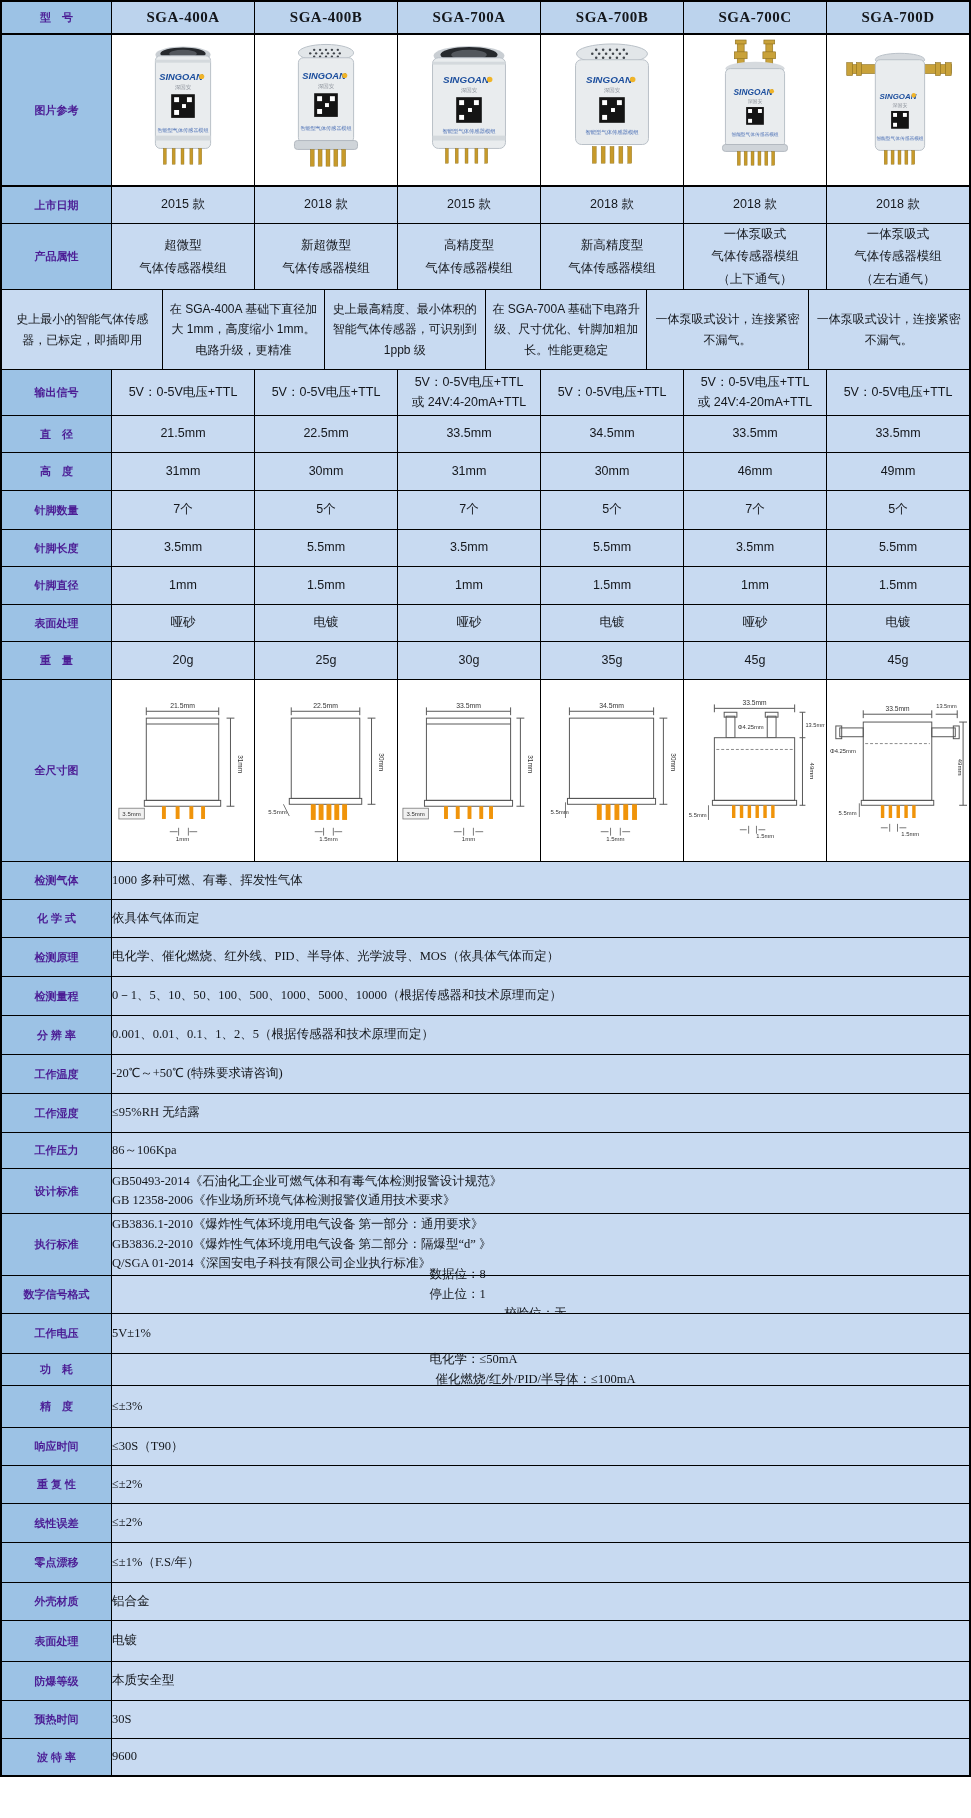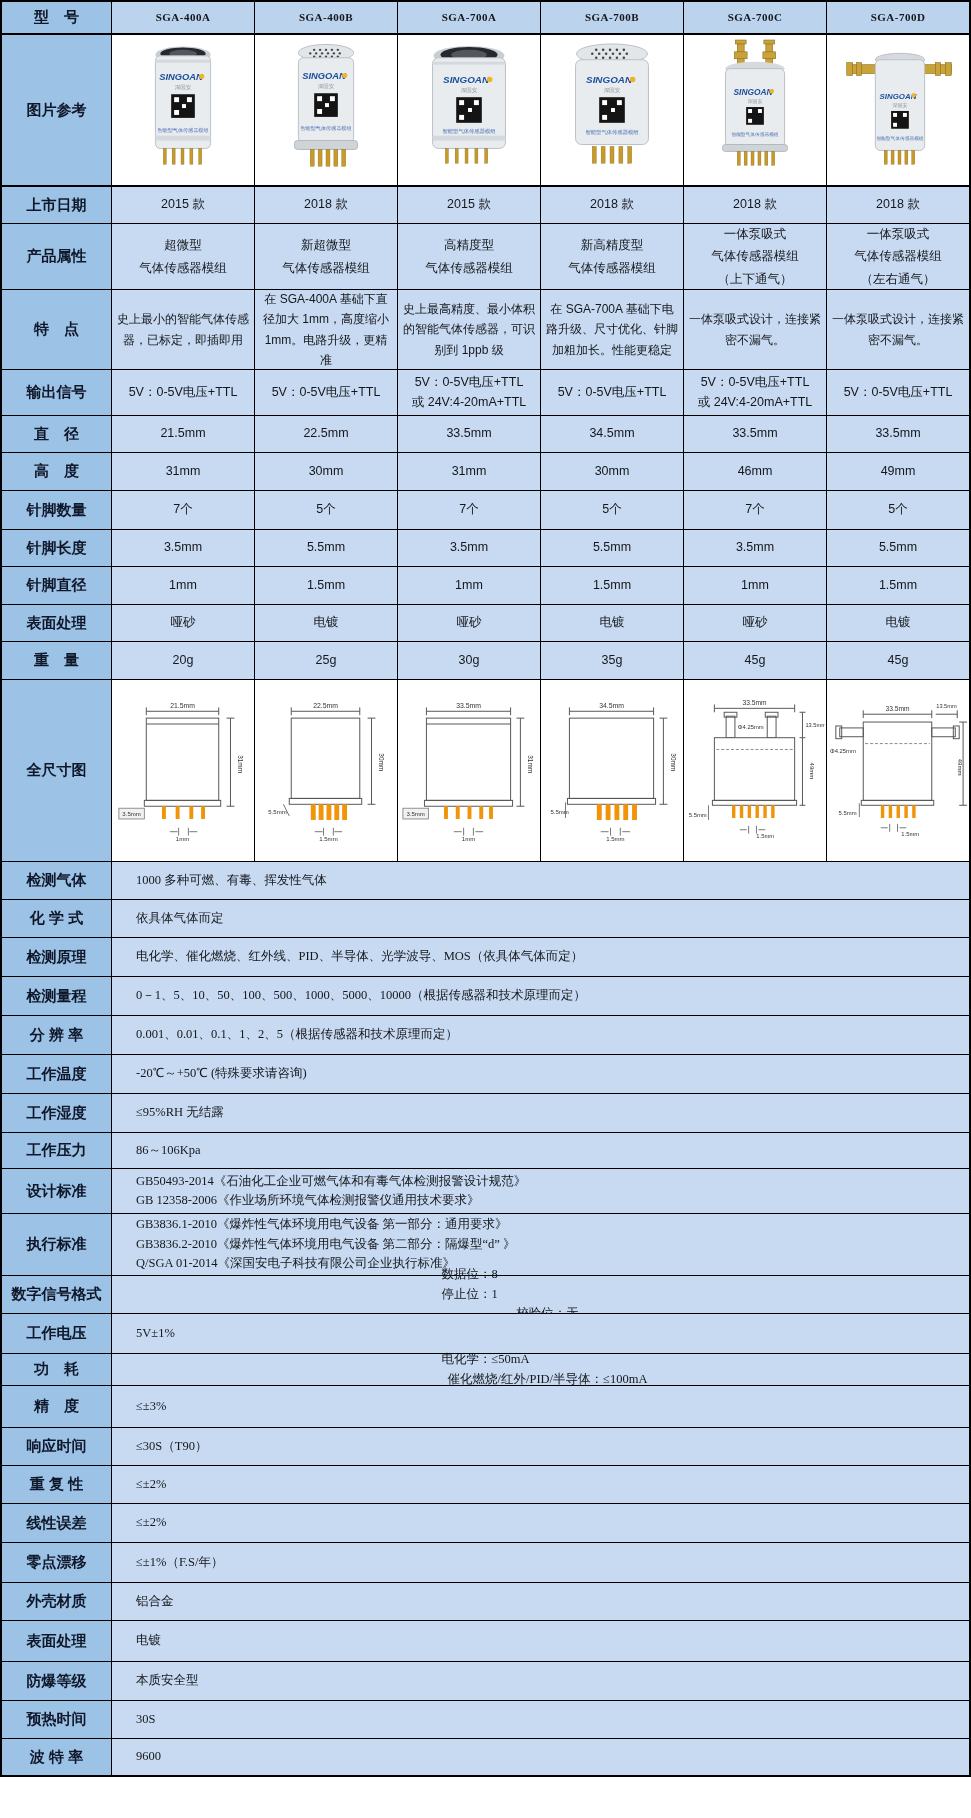--- a/index.html
+++ b/index.html
@@ -1,30 +1,30 @@
 <!DOCTYPE html>
 <html><head>
 <meta charset="utf-8">
 <title>SGA Gas Sensor Module Spec Table</title>
 <style>
   html,body{margin:0;padding:0;background:#fff;font-family:"Liberation Sans",sans-serif;}
   .table{width:971px;border:2px solid #000;box-sizing:border-box;background:#fff;}
   .row{display:flex;border-bottom:1px solid #000;box-sizing:border-box;}
   .row:last-child{border-bottom:none;}
   .row.thick{border-bottom-width:2px;}
-  .lbl{flex:0 0 110px;width:110px;background:#9cc2e5;border-right:1px solid #000;display:flex;align-items:center;justify-content:center;text-align:center;font-weight:bold;font-size:15px;color:#0f172a;box-sizing:border-box;padding:2px;}
+  .lbl{flex:0 0 110px;width:110px;background:#9cc2e5;border-right:1px solid #000;display:flex;align-items:center;justify-content:center;text-align:center;font-weight:bold;font-size:11px;color:#4c1d95;box-sizing:border-box;padding:2px;}
   .cell{flex:1 1 0;border-right:1px solid #000;background:#c8daf1;display:flex;align-items:center;justify-content:center;box-sizing:border-box;padding:2px 5px;}
   .cell:last-child{border-right:none;}
   .cell span{white-space:pre-line;text-align:center;font-size:12.5px;color:#14171c;line-height:1.55;}
   .header .cell{background:#bcd3ed;}
-  .header .cell span{font-family:"Liberation Serif",serif;font-weight:bold;font-size:11px;letter-spacing:.5px;white-space:nowrap;}
+  .header .cell span{font-family:"Liberation Serif",serif;font-weight:bold;font-size:15px;letter-spacing:.5px;white-space:nowrap;}
   .media .cell{background:#fff;padding:0;}
   .feature .cell span{font-size:12px;line-height:1.7;}
   .attr .cell span{line-height:1.8;}
-  .val{flex:1 1 0;background:#c8daf1;display:flex;flex-direction:column;justify-content:center;box-sizing:border-box;padding:3px 10px 3px 24px;}
+  .val{flex:1 1 0;background:#c8daf1;display:flex;flex-direction:column;justify-content:center;box-sizing:border-box;padding:3px 10px 3px 0;}
   .val .line, .val span{font-family:"Liberation Serif",serif;font-size:12.5px;color:#14171c;line-height:1.55;text-align:left;}
   .val.segs{flex-direction:column;align-items:center;}
   .val.segs .seg{width:212px;flex:0 0 auto;}
   .val.segs .seg:last-child{width:auto;}
   svg text{font-family:"Liberation Sans",sans-serif;}
   .photo-wrap{width:100%;height:100%;display:flex;align-items:center;justify-content:center;}
 </style>
 </head>
 <body>
 
@@ -313,21 +313,20 @@
 （上下通气）</span>
       </div>
     <div class="cell">
         <span>一体泵吸式
 气体传感器模组
 （左右通气）</span>
       </div>
   </div>
 
   <div class="row feature" style="height:80px">
-    <div class="lbl">特　点</div>
     <div class="cell">
         <span>史上最小的智能气体传感器，已标定，即插即用</span>
       </div>
     <div class="cell">
         <span>在 SGA-400A 基础下直径加大 1mm，高度缩小 1mm。电路升级，更精准</span>
       </div>
     <div class="cell">
         <span>史上最高精度、最小体积的智能气体传感器，可识别到 1ppb 级</span>
       </div>
     <div class="cell">

